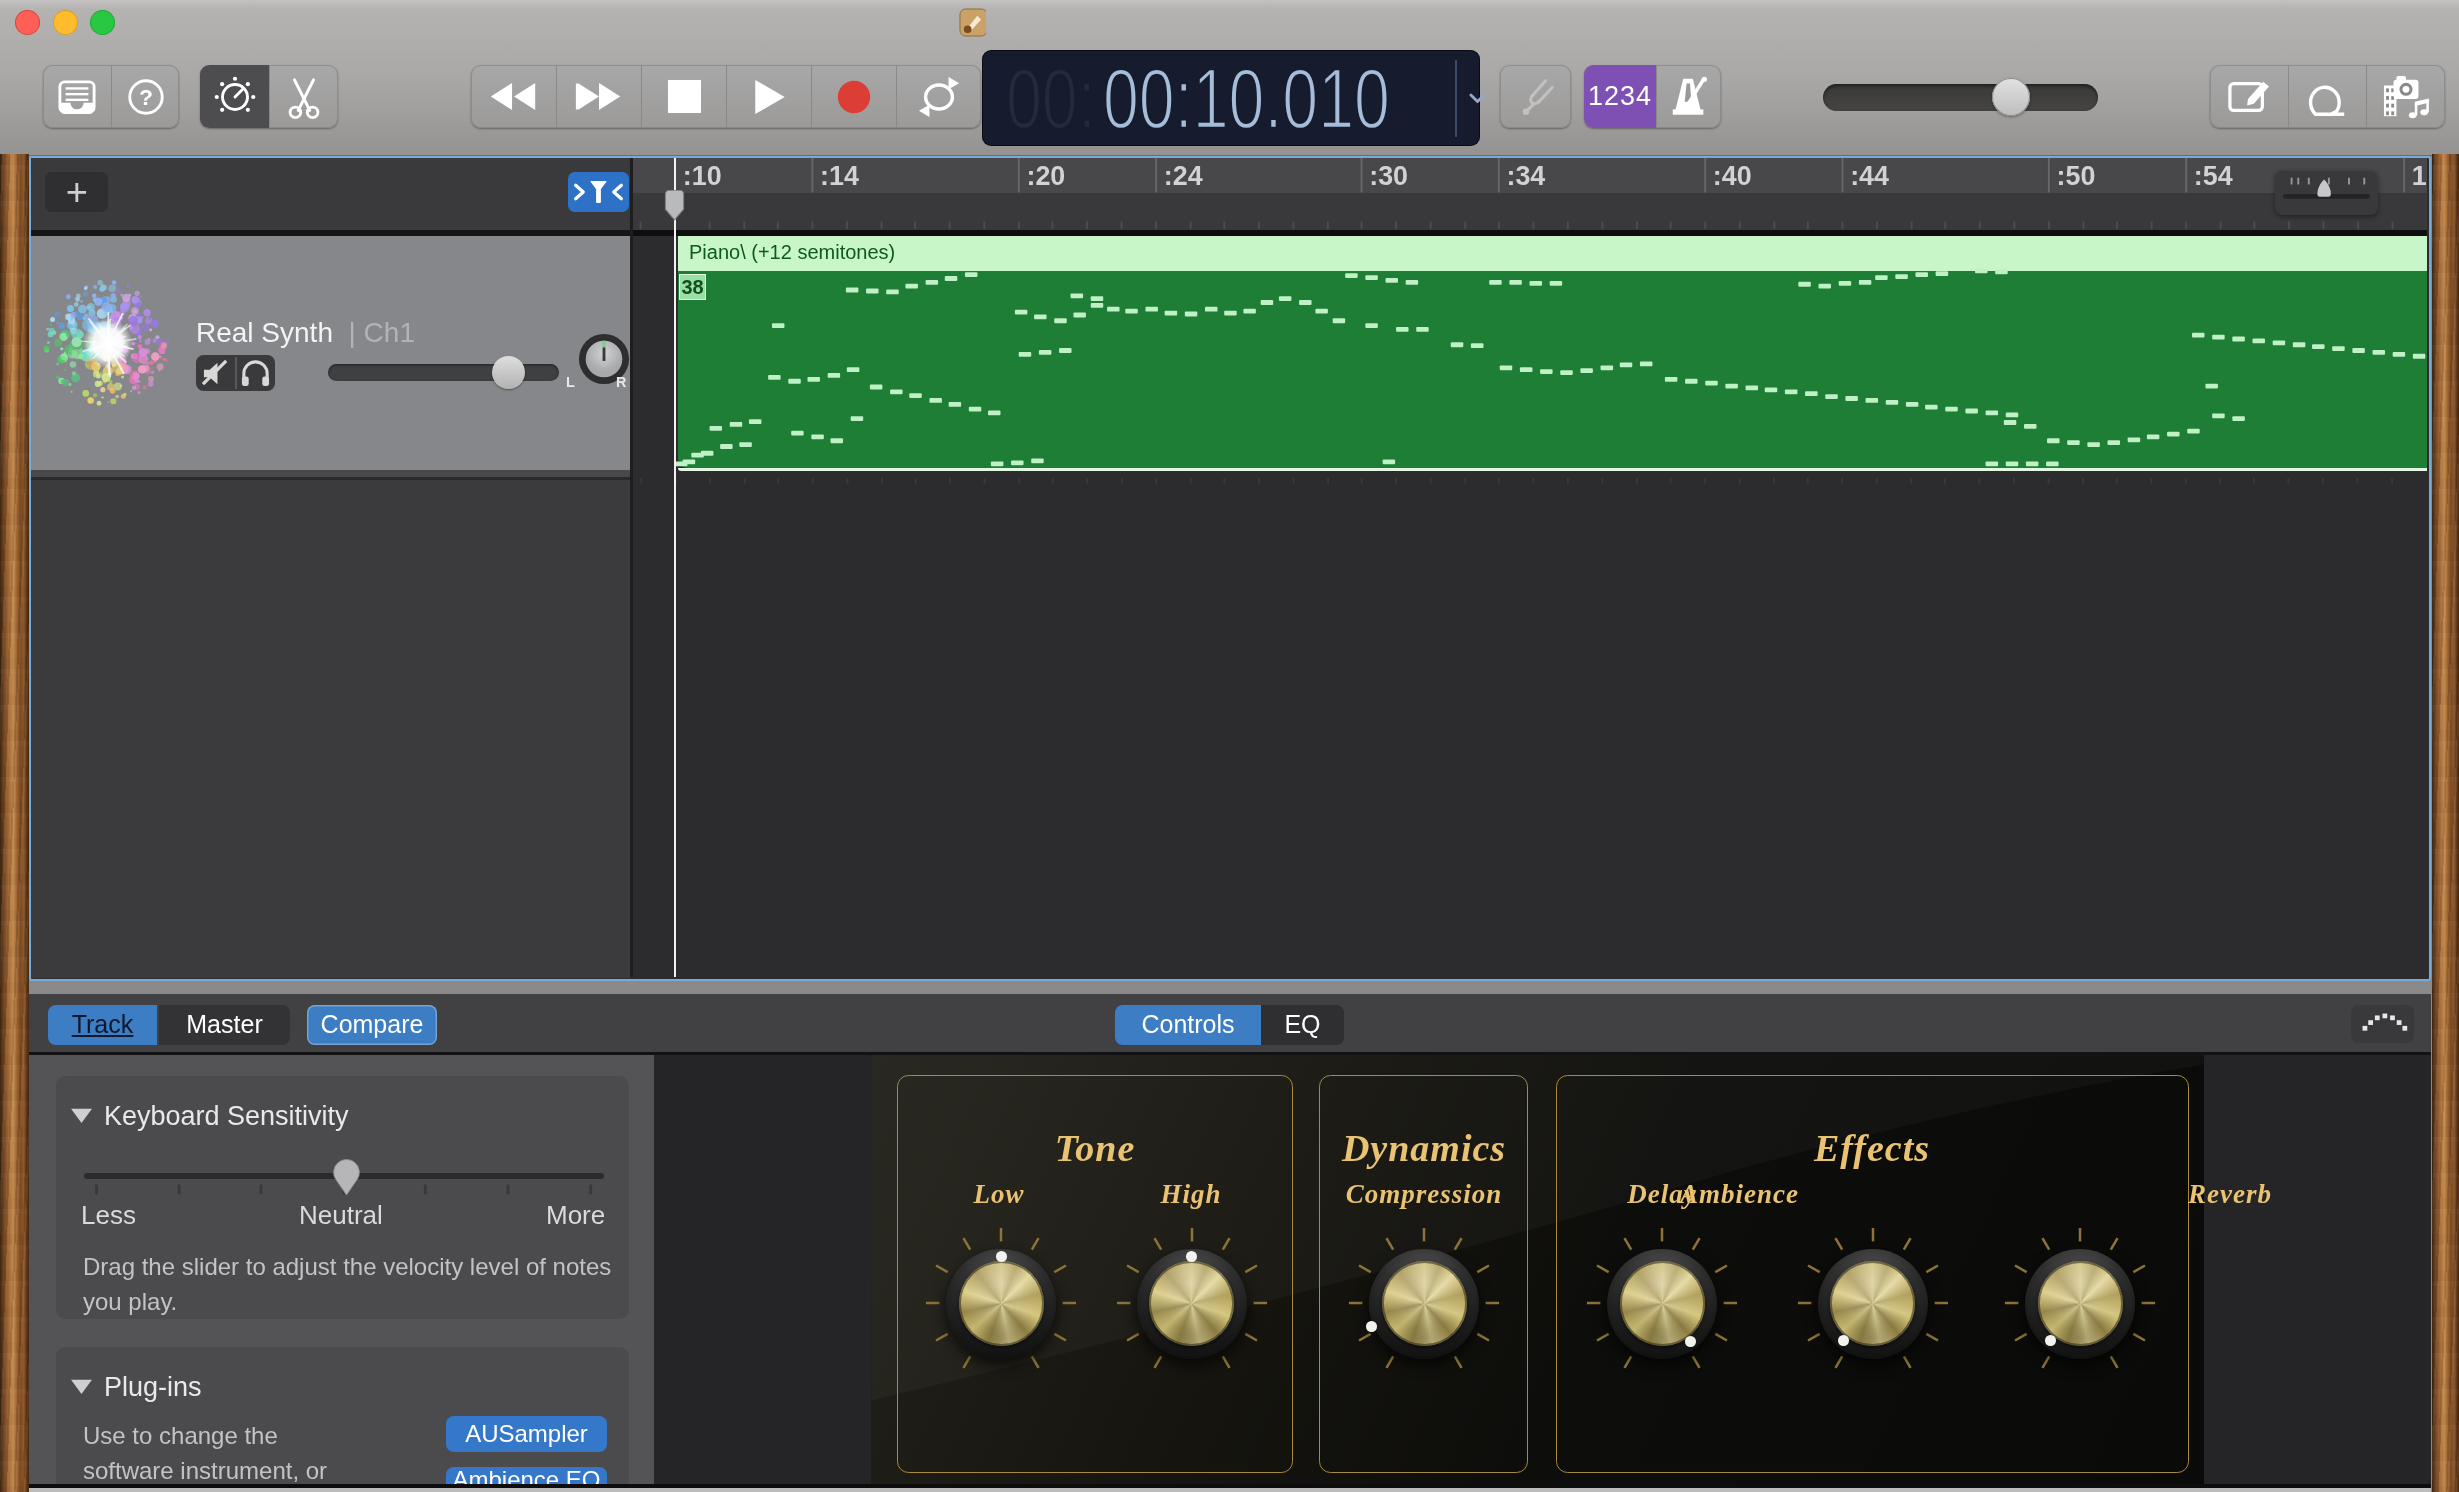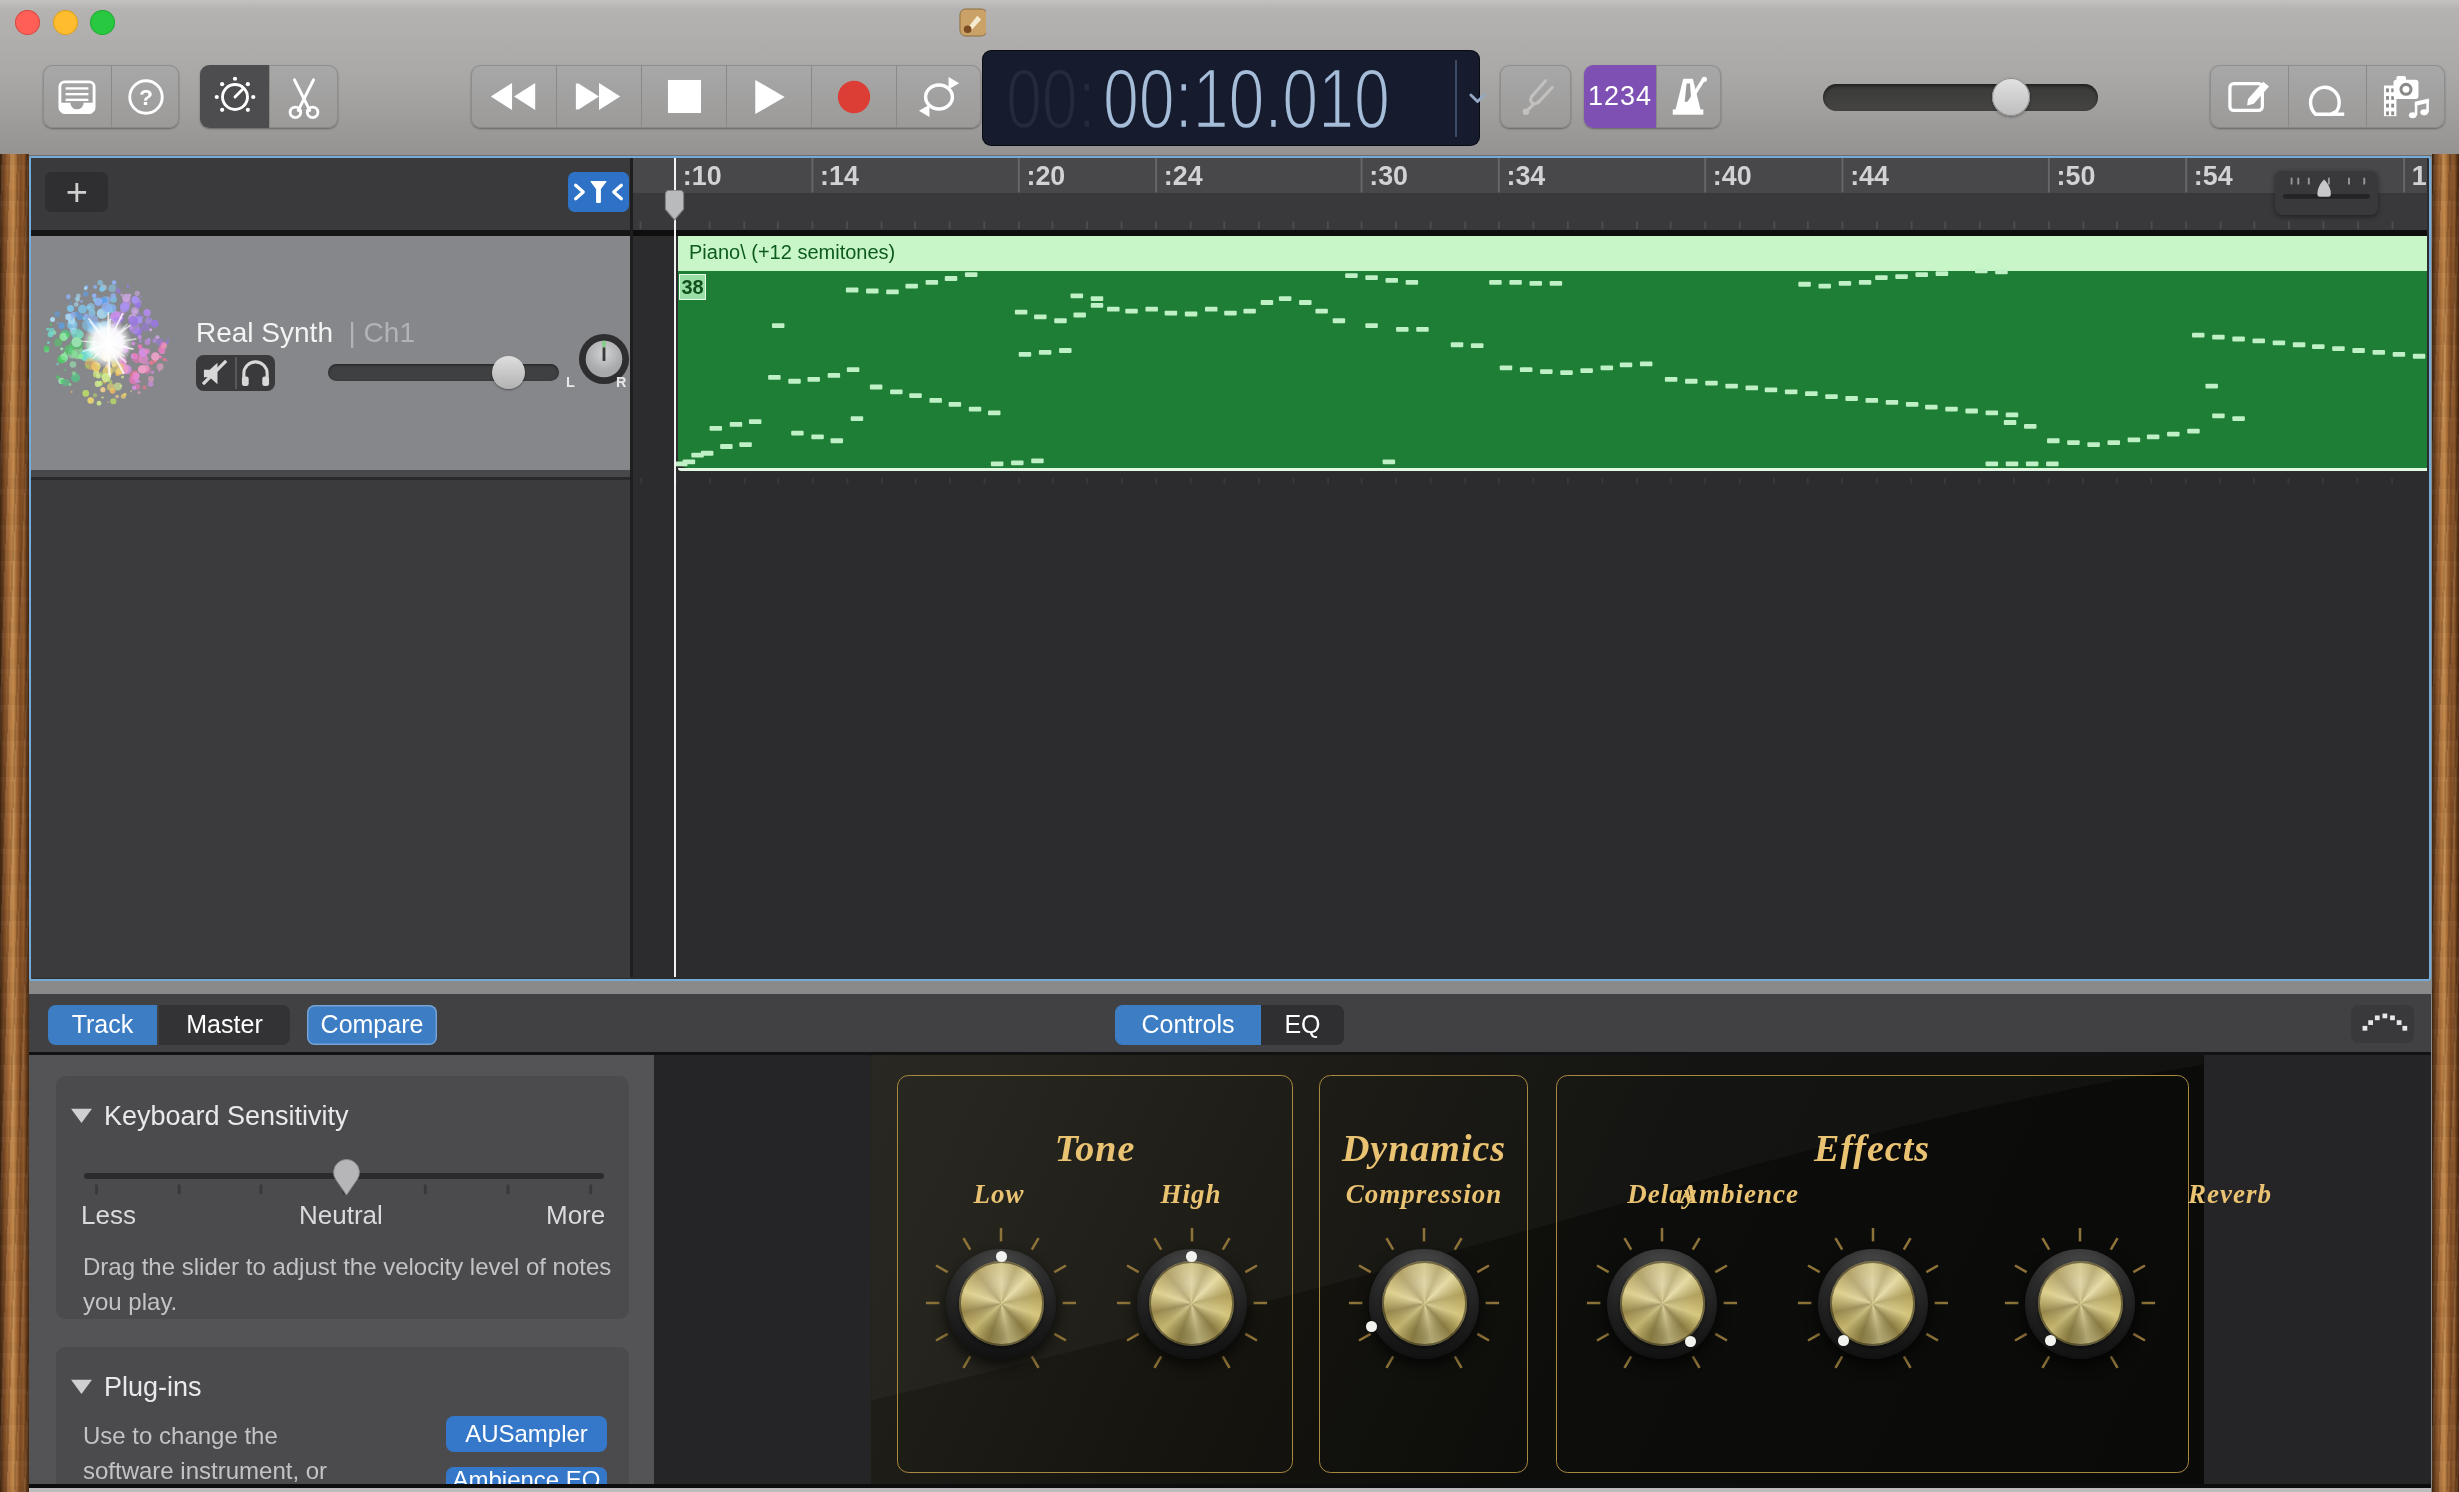--- a/index.html
+++ b/index.html
@@ -831,21 +831,21 @@
       <line x1="56" y1="7" x2="56" y2="14" stroke="#97979a" stroke-width="2"></line>
       <line x1="77" y1="7" x2="77" y2="14" stroke="#97979a" stroke-width="2"></line>
       <line x1="93" y1="7" x2="93" y2="14" stroke="#97979a" stroke-width="2"></line>
       <rect x="8" y="24" width="91" height="5" rx="2.5" fill="#232325"></rect>
       <path d="M51 9 C47 13 44 18.5 44 23.5 L44 24.5 A2.5 2.5 0 0 0 46.5 27 L55.5 27 A2.5 2.5 0 0 0 58 24.5 L58 23.5 C58 18.5 55 13 51 9 Z" fill="#c8c8ca"></path>
     </svg>
 </div>
 <div id="bottom" class="abs">
 <div class="abs" style="left:0;top:0;width:2402px;height:58px;background:#414144"></div>
 <div class="abs" style="left:0;top:58px;width:2402px;height:3.8px;background:#121214"></div>
-<div class="abs" style="left:19px;top:10.6px;width:109px;height:40px;background:#3c7dc4;border-radius:7.7px 0 0 7.7px;display:flex;align-items:center;justify-content:center;font-size:25px;color:#ffffff;">Track</div>
+<div class="abs" style="left:19px;top:10.6px;width:109px;height:40px;background:#3c7dc4;border-radius:7.7px 0 0 7.7px;display:flex;align-items:center;justify-content:center;font-size:25px;color:#0f172a;text-decoration:underline;">Track</div>
 <div class="abs" style="left:130px;top:10.6px;width:131px;height:40px;background:#333336;border-radius:0 7.7px 7.7px 0;display:flex;align-items:center;justify-content:center;font-size:25px;color:#fff;">Master</div>
 <div class="abs" style="left:278px;top:10.6px;width:130px;height:40px;background:#3c7dc4;border-radius:7.7px;display:flex;align-items:center;justify-content:center;font-size:25px;color:#fff;box-shadow:inset 0 0 0 1.4px rgba(255,255,255,0.3)">Compare</div>
 <div class="abs" style="left:1086px;top:10.6px;width:146px;height:40px;background:#3c7dc4;border-radius:7.7px 0 0 7.7px;display:flex;align-items:center;justify-content:center;font-size:25px;color:#fff;">Controls</div>
 <div class="abs" style="left:1232px;top:10.6px;width:83px;height:40px;background:#2f2f32;border-radius:0 7.7px 7.7px 0;display:flex;align-items:center;justify-content:center;font-size:25px;color:#fff;">EQ</div>
 <div class="abs" style="left:2322px;top:10.6px;width:63px;height:38px;background:#39393c;border-radius:7.7px"></div>
 <svg class="abs" style="left:2322px;top:10.6px" width="63" height="38" viewBox="0 0 66 40">
       <rect x="12" y="22" width="5" height="5" fill="#e8e8e8"></rect>
       <rect x="18" y="16" width="5" height="5" fill="#e8e8e8"></rect>
       <rect x="25" y="11" width="5" height="5" fill="#e8e8e8"></rect>
       <rect x="33" y="9" width="5" height="5" fill="#e8e8e8"></rect>

